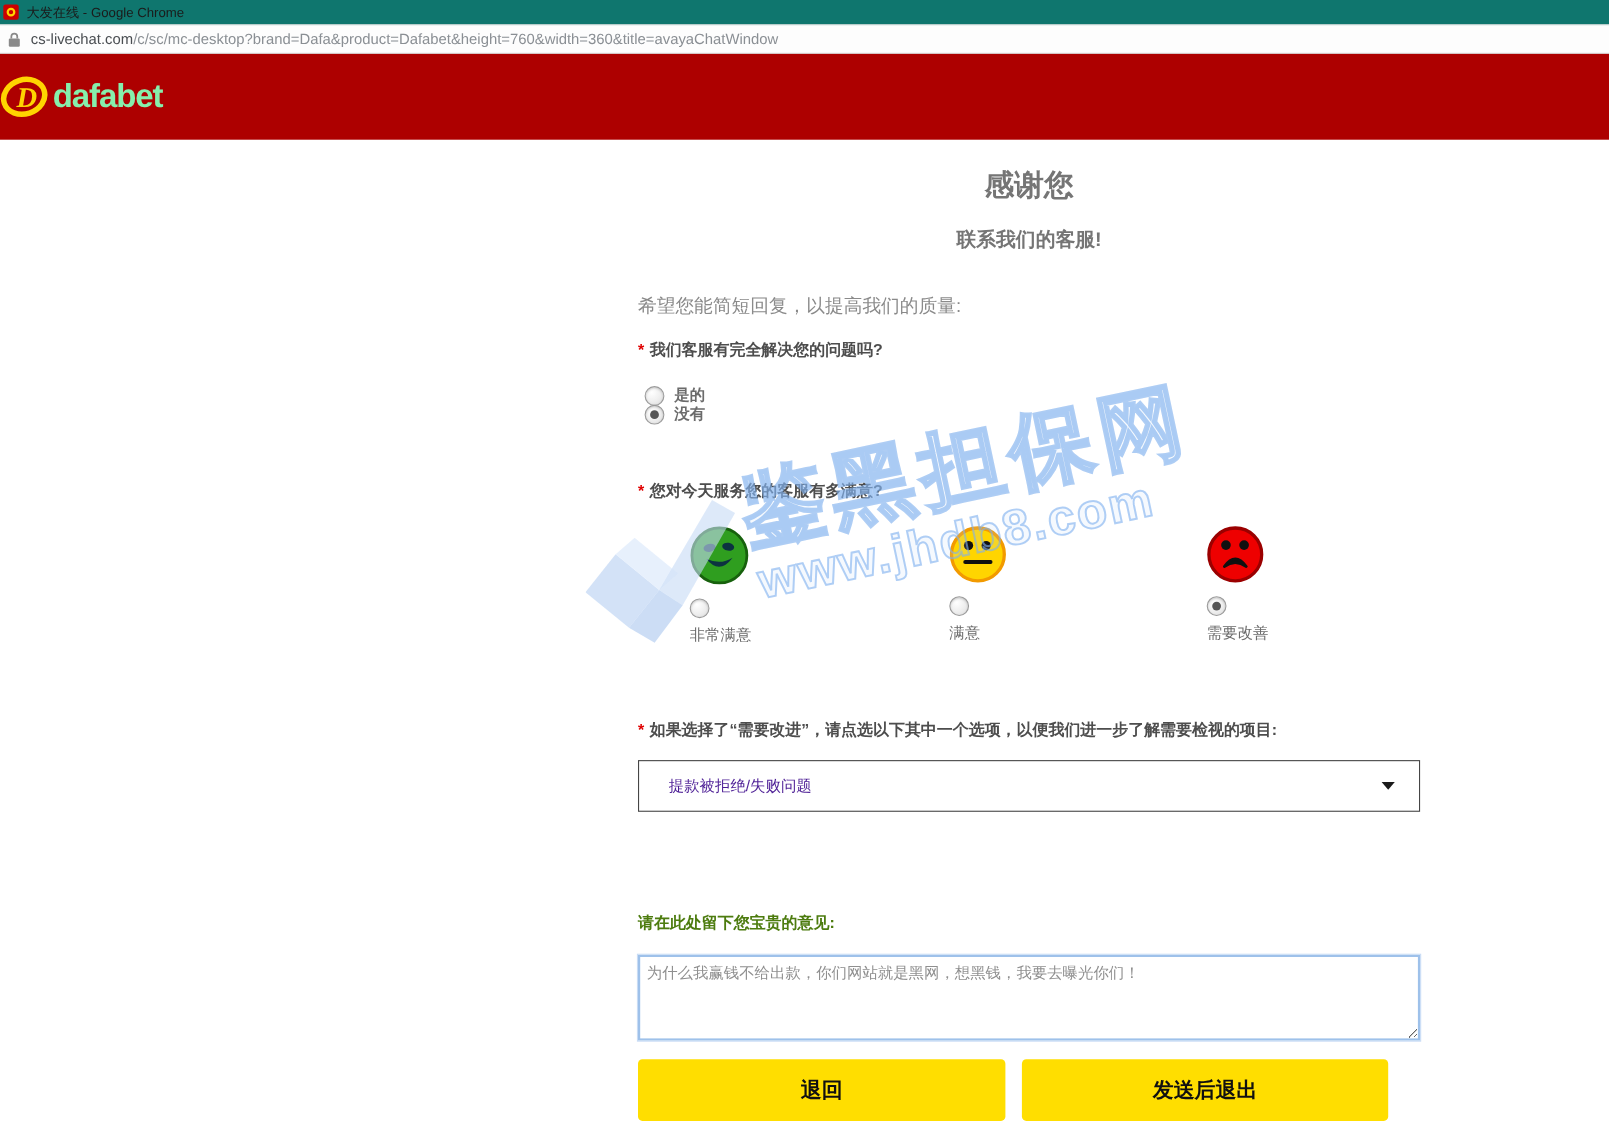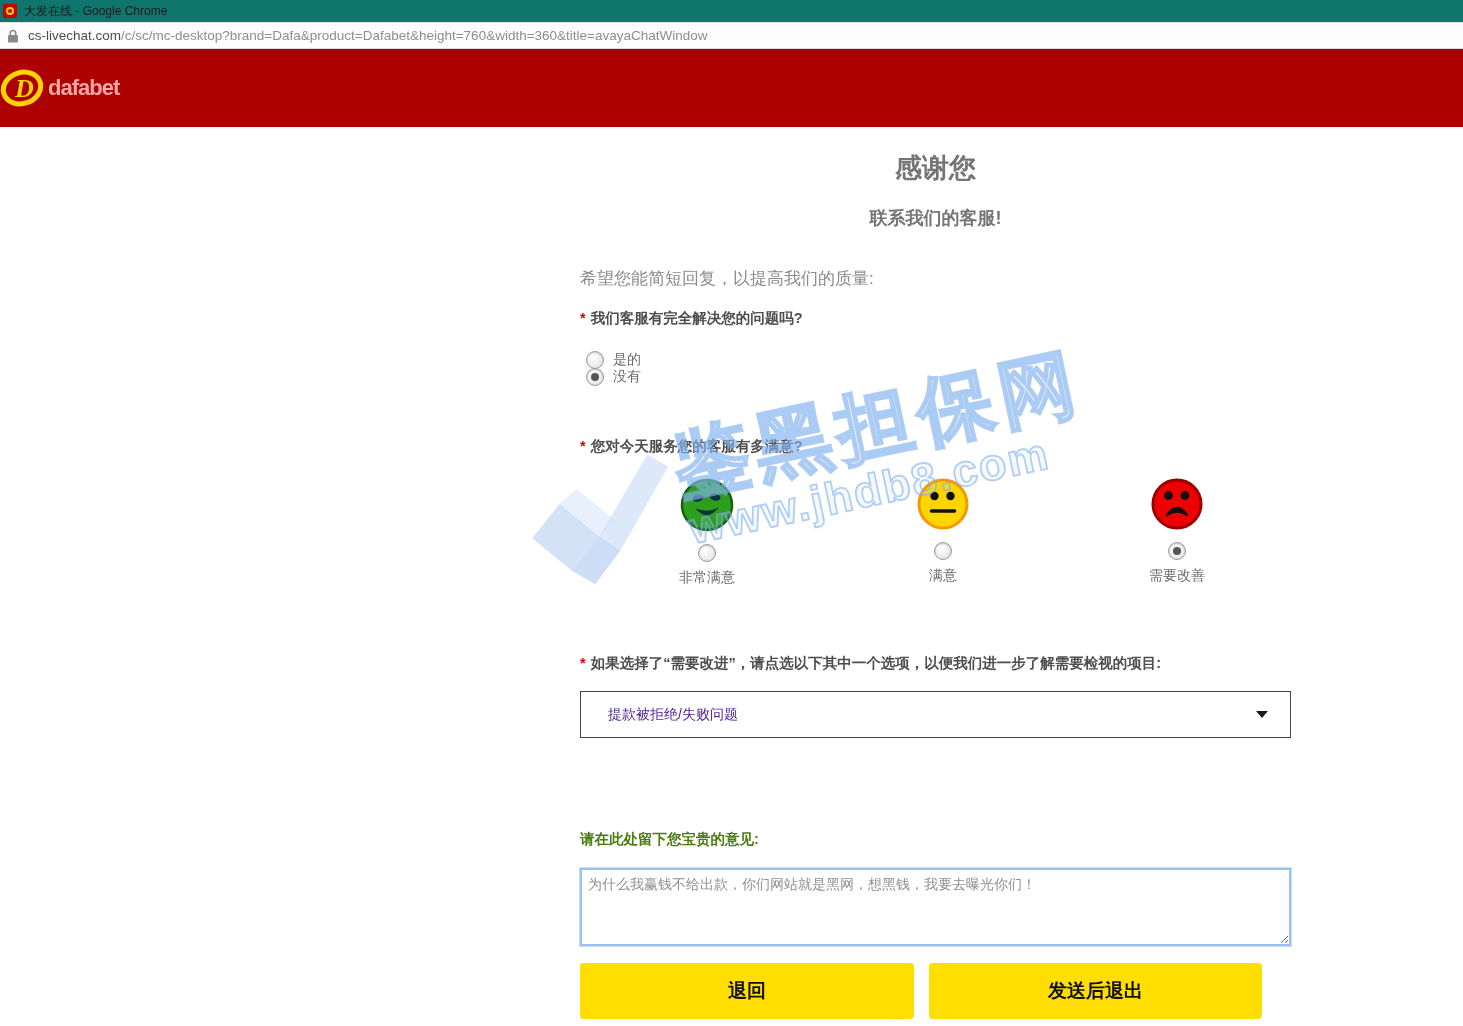--- a/index.html
+++ b/index.html
@@ -20,42 +20,42 @@
             display:flex; align-items:center; padding-left:7px; }
   .lock-icon { margin-right:9px; display:inline-block; }
   .url-text { font-size:13.5px; }
   .url-domain { color:#4a4e52; }
   .url-path { color:#8a8f94; }
 
   
   .brand-header { position:absolute; left:0; top:49px; width:1463px; height:78px; background:#ad0000; }
   .brand-logo { position:absolute; left:0; top:16px; height:46px; display:flex; align-items:center; }
   .brand-mark { width:46px; height:46px; }
-  .brand-word { color:#fca5a5; font-size:22px; font-weight:bold; letter-spacing:-1px; margin-left:2px; }
+  .brand-word { color:#86efac; font-size:30px; font-weight:bold; letter-spacing:-1px; margin-left:2px; }
 
   
   .page-title { position:absolute; left:580px; top:150px; width:711px; text-align:center;
                 font-size:27px; font-weight:bold; color:#757575; }
   .page-subtitle { position:absolute; left:580px; top:206px; width:711px; text-align:center;
                    font-size:18px; font-weight:bold; color:#757575; }
   .intro { position:absolute; left:580px; top:267px; font-size:17px; color:#8a8a8a; }
 
   .q-label { position:absolute; left:580px; font-size:14.5px; font-weight:bold; color:#4d4d4d; }
   .req { color:#e00000; margin-right:5px; }
 
   .radio { width:18px; height:18px; border-radius:50%; border:1px solid #9a9a9a;
            background:radial-gradient(circle at 35% 30%, #ffffff 0%, #eeeeee 55%, #dcdcdc 100%);
            box-shadow:inset 0 1px 2px rgba(0,0,0,.18); position:relative; flex:none; }
   .radio.selected::after { content:""; position:absolute; left:50%; top:50%; width:8px; height:8px;
            margin:-4px 0 0 -4px; border-radius:50%; background:#565656; }
-  .radio-row { position:absolute; display:flex; align-items:center; gap:9px; }
+  .radio-row { position:absolute; display:flex; align-items:center; gap:9px;font-weight:bold; }
   .opt-label { font-size:14px; color:#6b6b6b; }
 
   .face-col { position:absolute; top:478px; width:160px; display:flex; flex-direction:column;
-              align-items:center; }
+              }
   .face-col .radio { margin-top:12px; }
   .face-col .opt-label { margin-top:7px; }
 
   .select-box { position:absolute; left:580px; top:691px; width:711px; height:47px;
                 border:1px solid #454545; background:#fff; display:flex; align-items:center;
                 padding:0 22px 0 27px; cursor:default; }
   .select-value { font-size:14px; color:#4c1d95; flex:1; }
   .caret { width:0; height:0; border-left:6px solid transparent; border-right:6px solid transparent;
            border-top:7px solid #1a1a1a; }
 

